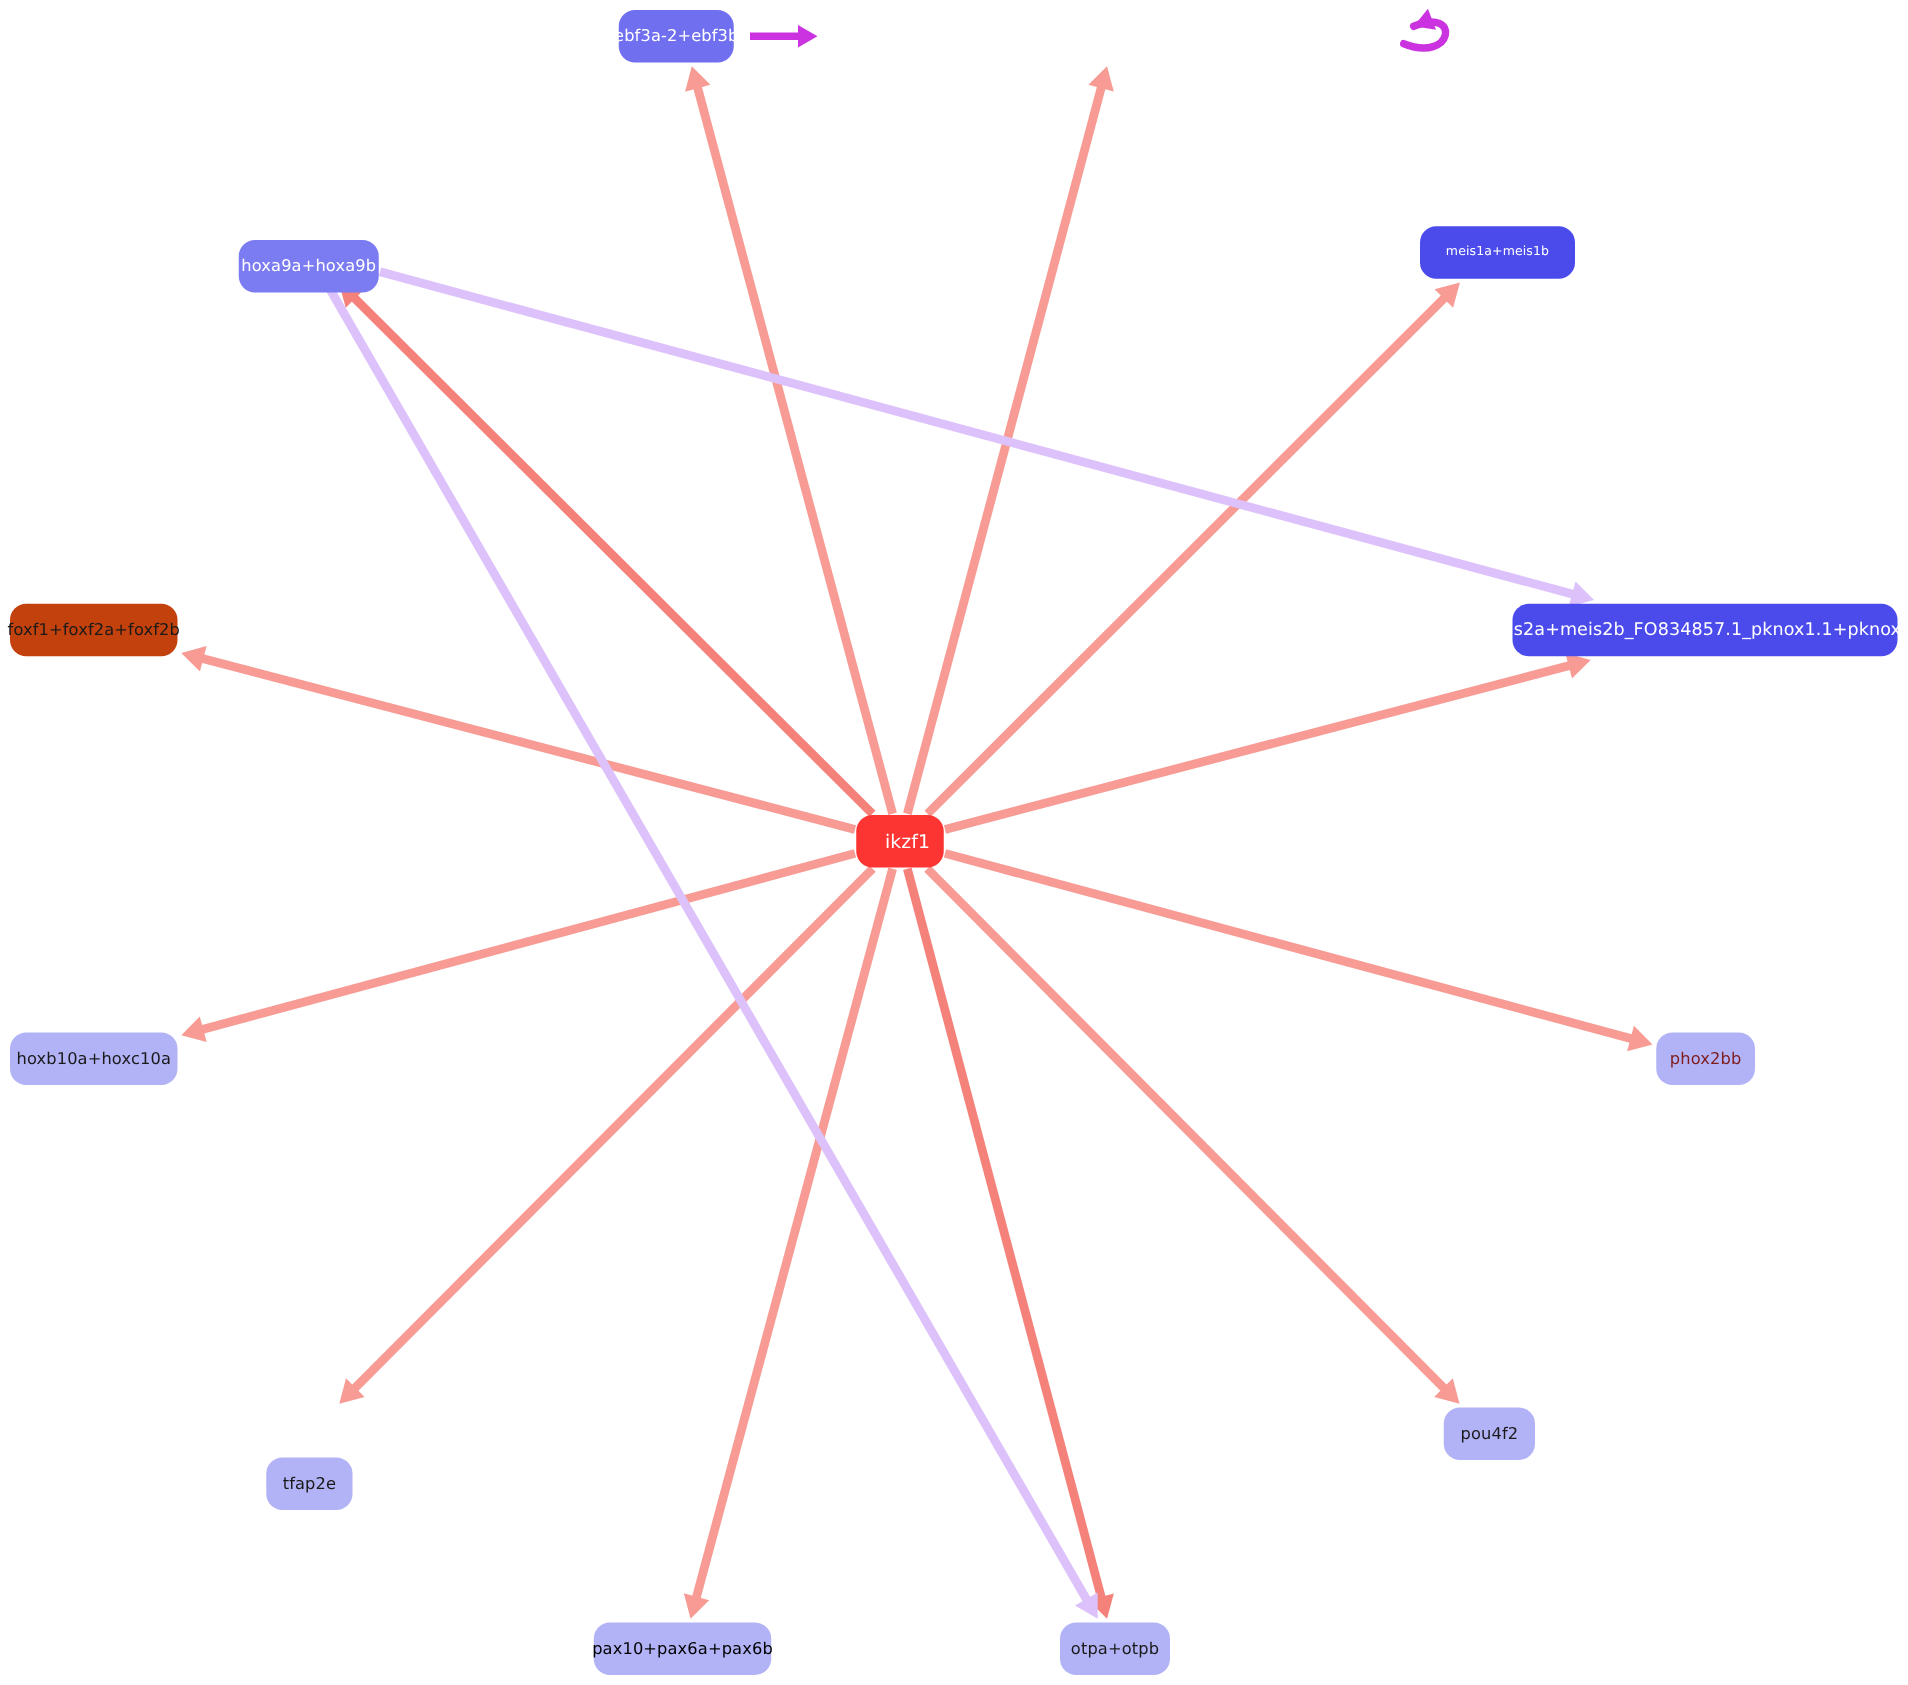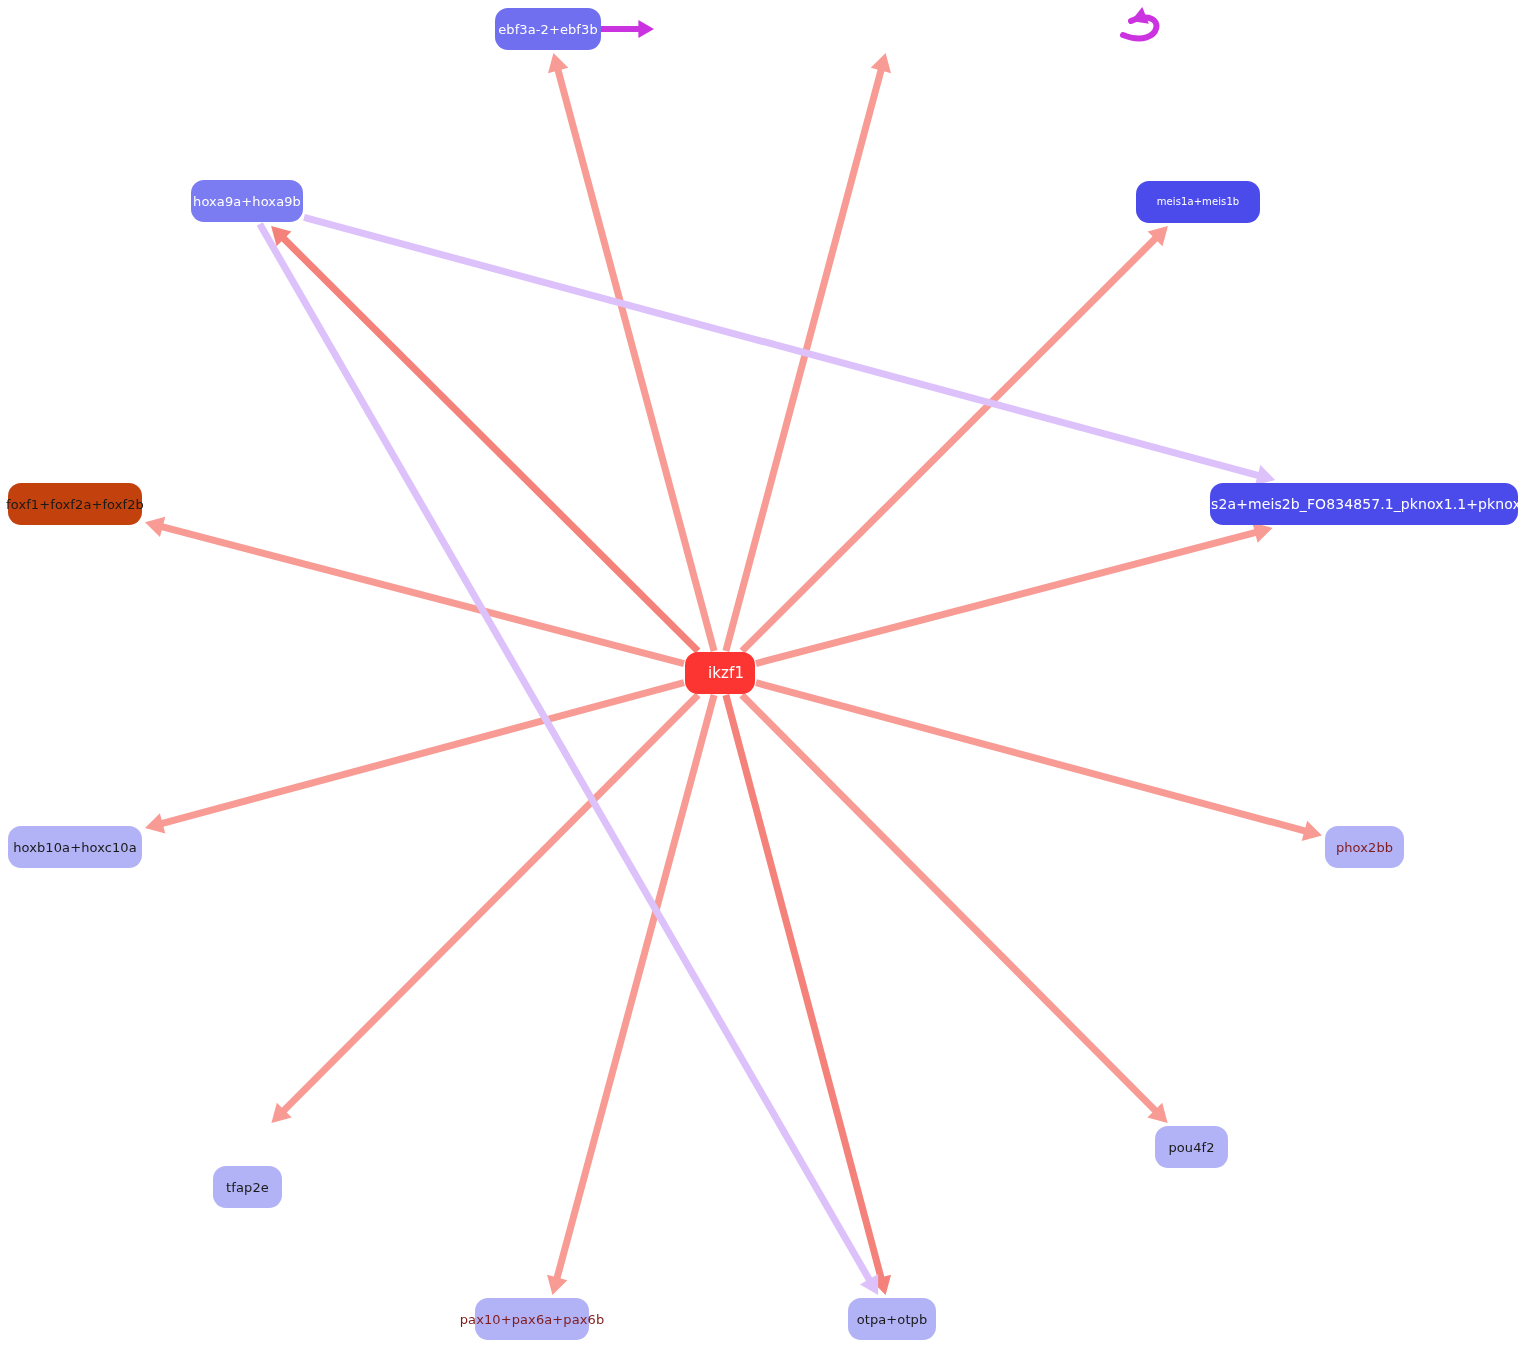--- a/index.html
+++ b/index.html
@@ -108,24 +108,24 @@
         <polygon points="654,29 638.4,38 638.4,20" fill="#cc33e0"></polygon>
       </g>
       <g>
         <path d="M 1123 35 C 1163 51, 1169 5, 1131 21" fill="none" stroke="#cc33e0" stroke-width="6" stroke-linecap="round"></path>
         <polygon points="1131,21 1142.329379742988,6.999815906954106 1148.7910031705476,23.80003681860918" fill="#cc33e0"></polygon>
       </g>
     </svg>
 <div class="node" style="left: 685px; top: 652px; width: 70px; height: 42px; background: rgb(252, 53, 50); color: rgb(255, 255, 255); font-size: 15px; padding-left: 12px;">
       <span class="node-label">ikzf1</span>
     </div>
-    <div class="node" style="left: 495px; top: 8px; width: 106px; height: 42px; background: rgb(111, 111, 240); color: rgb(255, 255, 255); font-size: 13px;">
+    <div class="node" style="left: 495px; top: 8px; width: 92px; height: 42px; background: rgb(111, 111, 240); color: rgb(255, 255, 255); font-size: 13px;">
       <span class="node-label">ebf3a-2+ebf3b</span>
     </div>
-    <div class="node" style="left: 191px; top: 180px; width: 112px; height: 42px; background: rgb(123, 123, 242); color: rgb(255, 255, 255); font-size: 13px;">
+    <div class="node" style="left: 191px; top: 192px; width: 112px; height: 42px; background: rgb(123, 123, 242); color: rgb(255, 255, 255); font-size: 13px;">
       <span class="node-label">hoxa9a+hoxa9b</span>
     </div>
     <div class="node" style="left: 1136px; top: 181px; width: 124px; height: 42px; background: rgb(75, 75, 236); color: rgb(255, 255, 255); font-size: 10px;">
       <span class="node-label">meis1a+meis1b</span>
     </div>
     <div class="node" style="left: 8px; top: 483px; width: 134px; height: 42px; background: #c2410c; color: rgb(26, 26, 26); font-size: 13px;">
       <span class="node-label">foxf1+foxf2a+foxf2b</span>
     </div>
     <div class="node" style="left: 1210px; top: 483px; width: 308px; height: 42px; background: rgb(75, 75, 236); color: rgb(255, 255, 255); font-size: 14px;">
       <span class="node-label">meis2a+meis2b_FO834857.1_pknox1.1+pknox1.2</span>
@@ -135,19 +135,19 @@
     </div>
     <div class="node" style="left: 1325px; top: 826px; width: 79px; height: 42px; background: rgb(178, 178, 246); color: #7f1d1d; font-size: 13px;">
       <span class="node-label">phox2bb</span>
     </div>
     <div class="node" style="left: 213px; top: 1166px; width: 69px; height: 42px; background: rgb(178, 178, 246); color: rgb(26, 26, 26); font-size: 13px;">
       <span class="node-label">tfap2e</span>
     </div>
     <div class="node" style="left: 1155px; top: 1126px; width: 73px; height: 42px; background: rgb(178, 178, 246); color: rgb(26, 26, 26); font-size: 13px;">
       <span class="node-label">pou4f2</span>
     </div>
-    <div class="node" style="left: 475px; top: 1298px; width: 114px; height: 42px; background: rgb(178, 178, 246); color: #7f1d1d; font-size: 13px;">
+    <div class="node" style="left: 475px; top: 1298px; width: 142px; height: 42px; background: rgb(178, 178, 246); color: #000000; font-size: 13px;">
       <span class="node-label">pax10+pax6a+pax6b</span>
     </div>
     <div class="node" style="left: 848px; top: 1298px; width: 88px; height: 42px; background: rgb(178, 178, 246); color: rgb(26, 26, 26); font-size: 13px;">
       <span class="node-label">otpa+otpb</span>
     </div>
   </div>
 
 </body></html>

